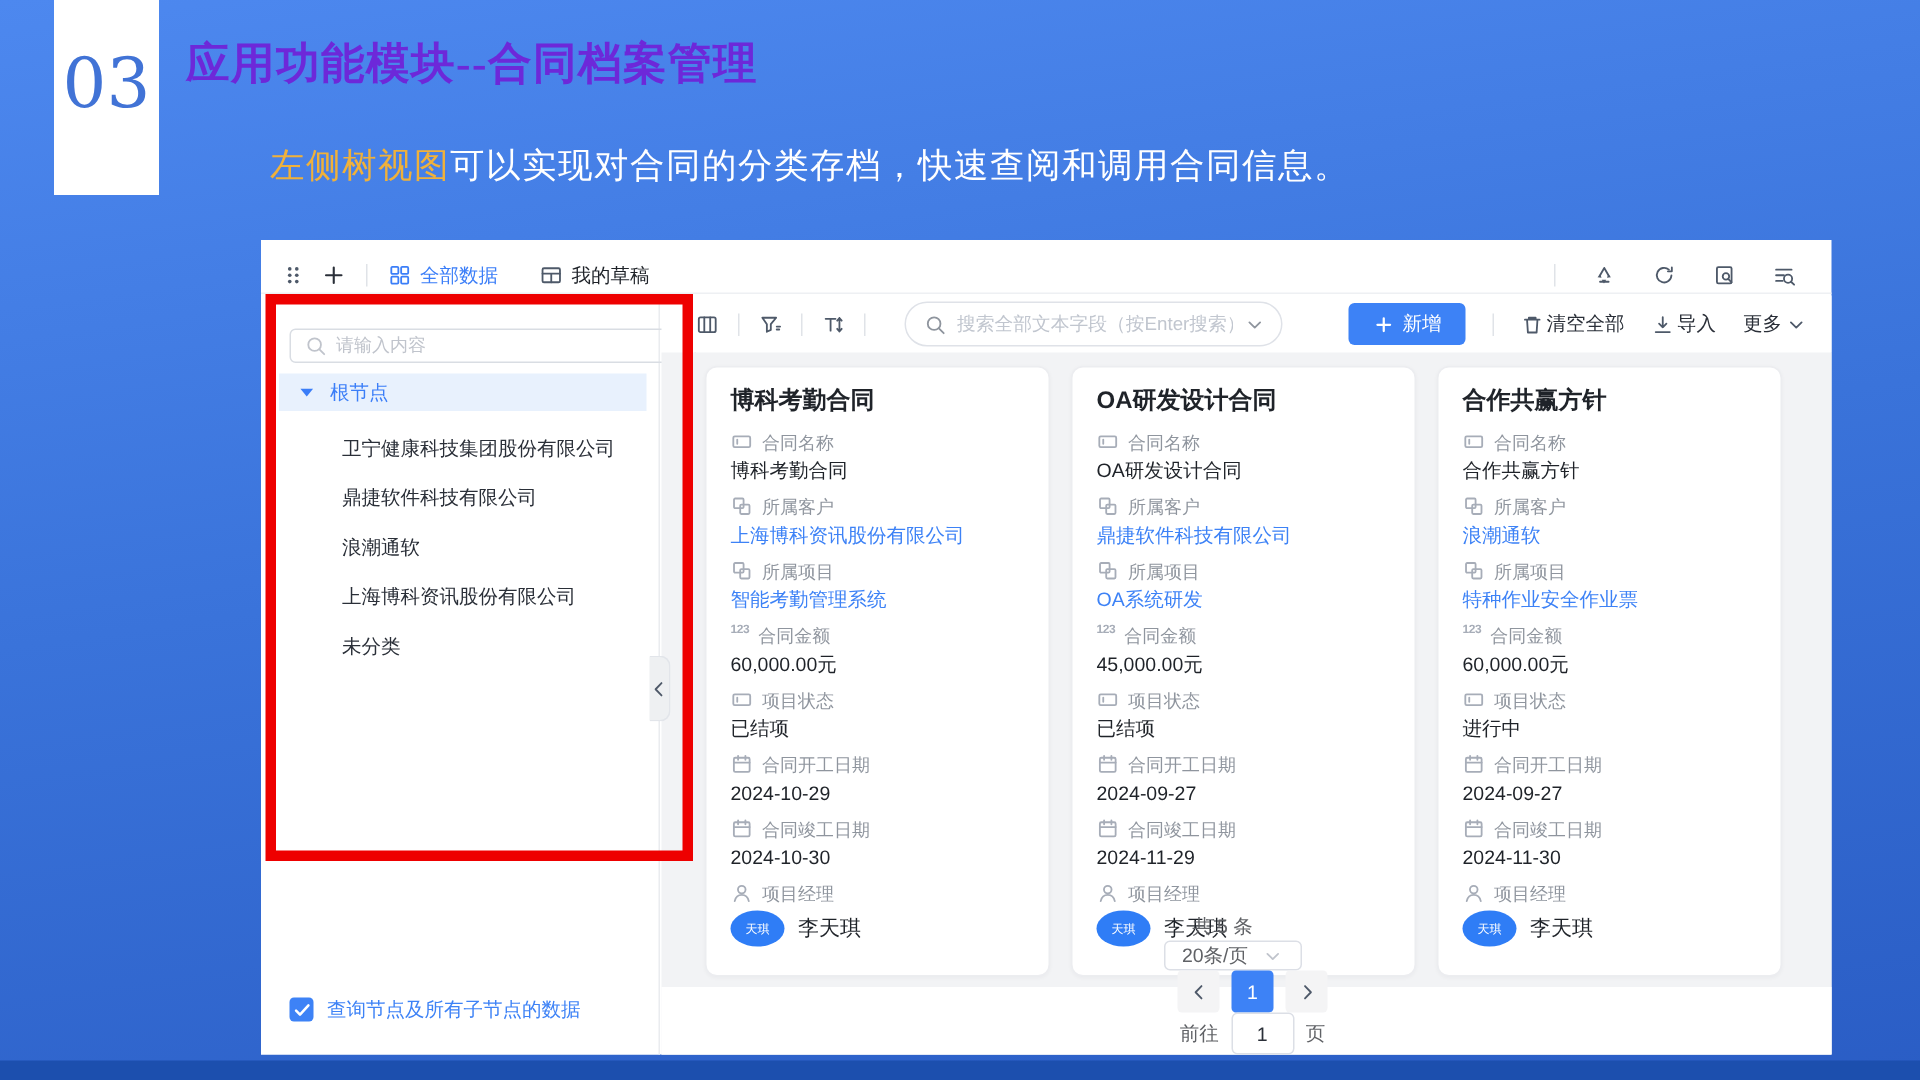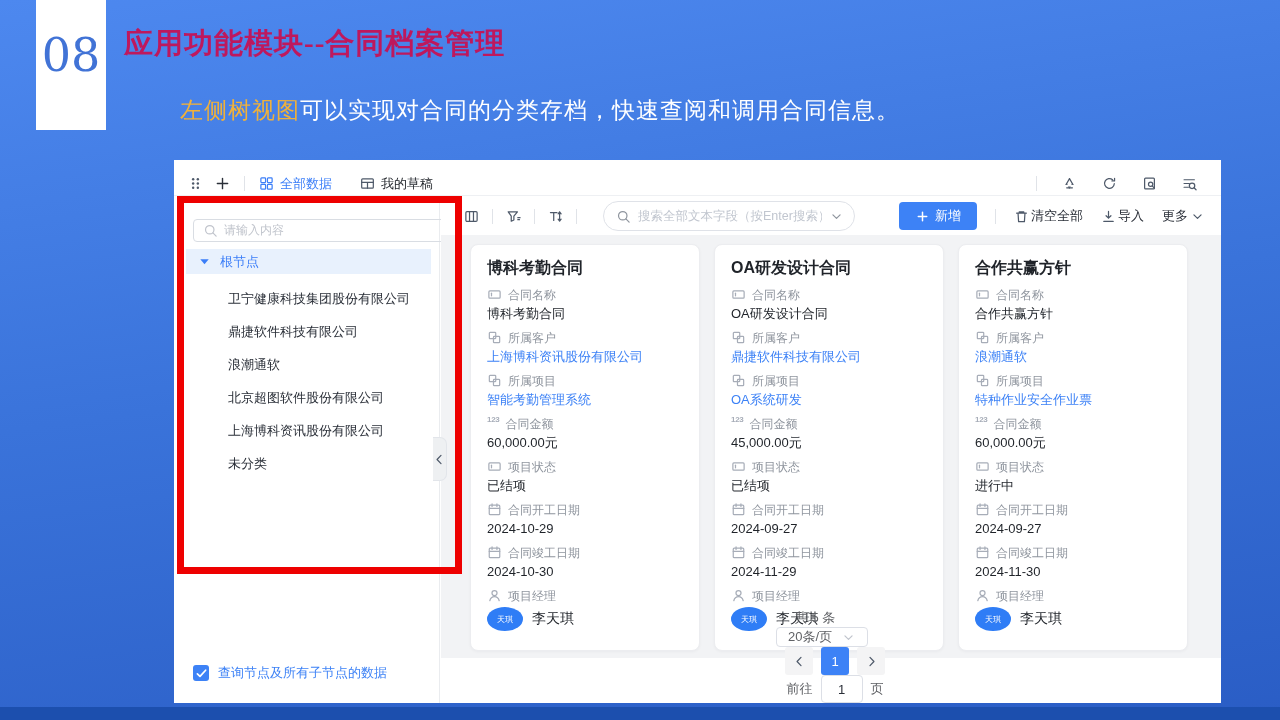--- a/index.html
+++ b/index.html
@@ -11,21 +11,21 @@
   }
   .bottom-accent { position:absolute; left:0; bottom:0; width:100%; height:13px; background:#1c4fae; }
 
   
   .num-box { position:absolute; left:36px; top:0; width:70px; height:130px; background:#fff; }
   .num-box span {
     display:block; text-align:center; margin-top:30px;
     font:400 46px/1.1 "DejaVu Serif","Liberation Serif",serif; color:#4173d6;
   }
   .slide-title {
-    position:absolute; left:124px; top:26px; color:#be185d;
+    position:absolute; left:124px; top:26px; color:#6d28d9;
     font:700 29px/1.2 "Liberation Serif","DejaVu Serif",serif; letter-spacing:1px;
   }
   .slide-sub {
     position:absolute; left:180px; top:96px; color:#fff;
     font:400 23px/1.3 "Liberation Serif","DejaVu Serif",serif; letter-spacing:1px;
   }
   .slide-sub .hl { color:#f0b13a; }
 
   
   .window { position:absolute; left:174px; top:160px; width:1047px; height:543px; background:#fff; }
@@ -95,21 +95,21 @@
   .goto { display:flex; align-items:center; gap:8px; margin-left:26px; }
   .goto input { width:42px; height:28px; border:1px solid #dcdfe6; border-radius:4px; text-align:center; font-size:13px; color:#2a2f38; font-family:inherit; }
 
   
   .red-box { position:absolute; left:177px; top:196px; width:285px; height:378px; border:7px solid #ee0000; z-index:50; pointer-events:none; }
 </style>
 </head>
 <body>
 
 <div class="num-box">
-    <span>08</span>
+    <span>03</span>
   </div>
 <div class="slide-title">应用功能模块--合同档案管理</div>
 <div class="slide-sub"><span class="hl">左侧树视图</span><span>可以实现对合同的分类存档，快速查阅和调用合同信息。</span></div>
 <div class="bottom-accent"></div>
 
 <div class="window">
 
   <div class="row1">
     <span class="ic drag-dots">
         <svg viewBox="0 0 16 16" width="15" height="15" fill="currentColor" stroke="none" stroke-width="1.3" stroke-linecap="round" stroke-linejoin="round">
@@ -195,21 +195,20 @@
           <svg viewBox="0 0 16 16" width="15" height="15" fill="currentColor" stroke="none" stroke-width="1.3" stroke-linecap="round" stroke-linejoin="round">
             <path d="M3.5 5.5h9L8 11z" fill="currentColor" stroke="none"></path>
           </svg>
         </span>
       <span>根节点</span>
     </div>
     <div class="tree-items">
       <div class="tree-item">卫宁健康科技集团股份有限公司</div>
       <div class="tree-item">鼎捷软件科技有限公司</div>
       <div class="tree-item">浪潮通软</div>
-      <div class="tree-item">北京超图软件股份有限公司</div>
       <div class="tree-item">上海博科资讯股份有限公司</div>
       <div class="tree-item">未分类</div>
     </div>
     <div class="tree-footer">
       <span class="cbx">
           <span class="ic" style="color:#fff">
             <svg viewBox="0 0 16 16" width="15" height="15" fill="none" stroke="currentColor" stroke-width="1.3" stroke-linecap="round" stroke-linejoin="round">
               <path d="M3.6 8.3l2.8 2.8 6-6.6" stroke-width="1.8"></path>
             </svg>
           </span>

